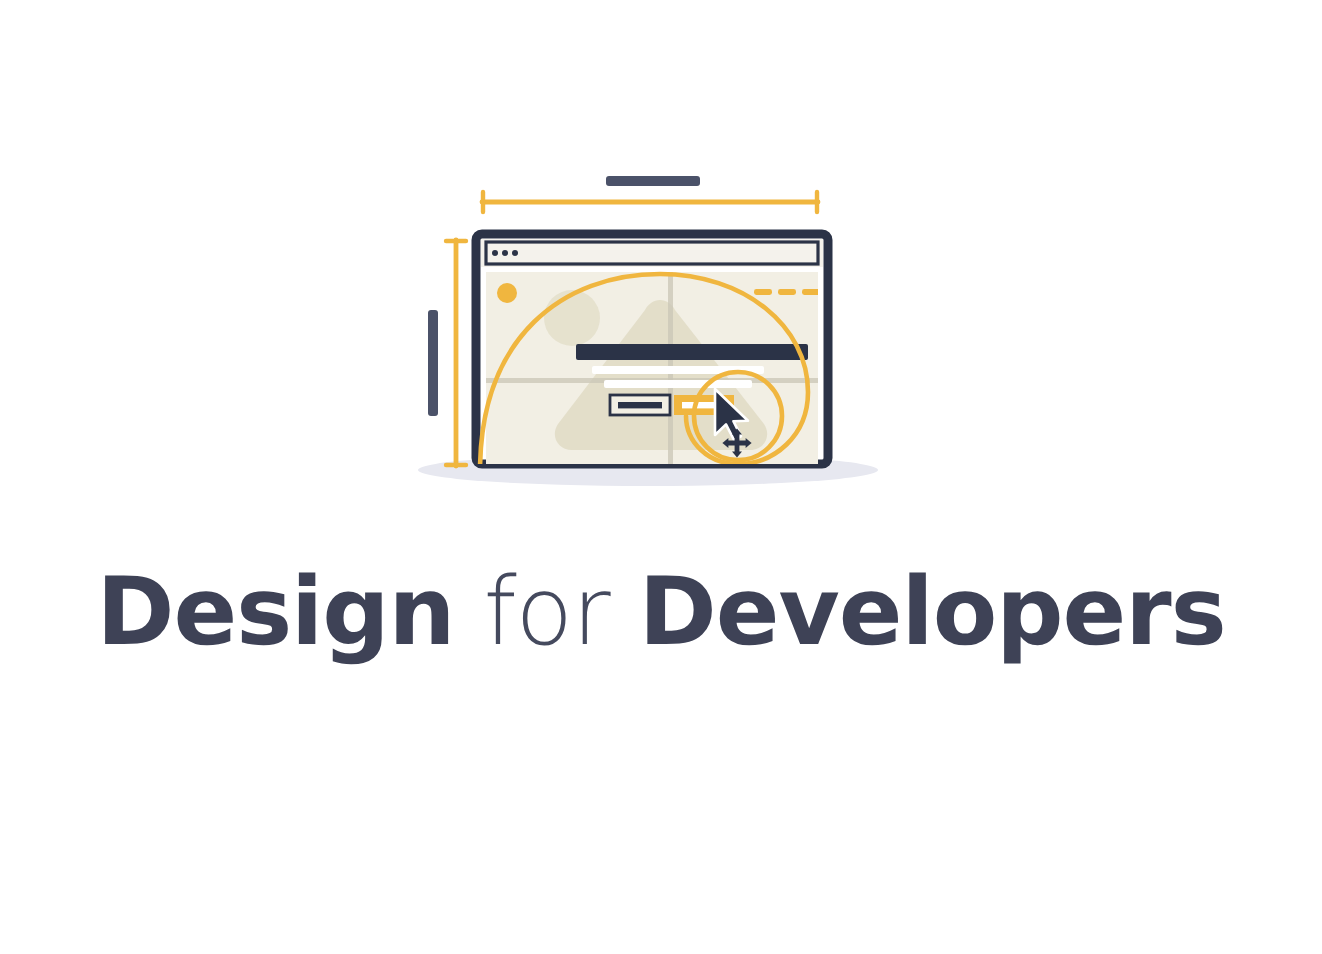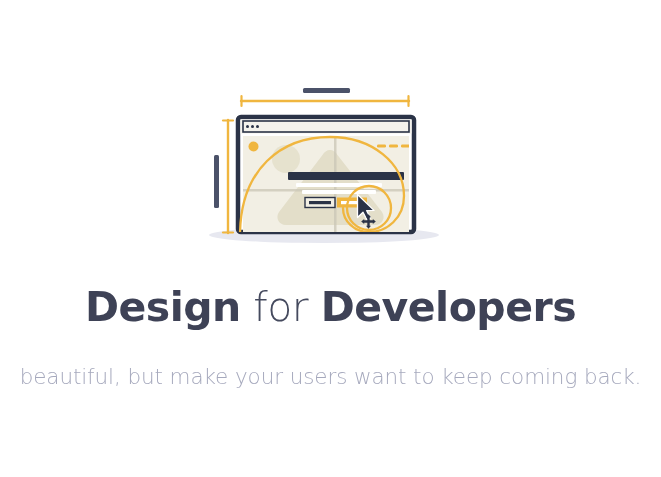--- a/index.html
+++ b/index.html
@@ -39,21 +39,21 @@
     left: 0;
     top: 278px;
     width: 661px;
     text-align: center;
   }
 
   .headline {
     margin: 0;
     padding: 0;
     font-family: "DejaVu Sans", sans-serif;
-    font-size: 41px;
+    font-size: 47px;
     line-height: 58px;
     letter-spacing: -0.5px;
     color: #3e4256;
     font-weight: 400;
     white-space: nowrap;
   }
   .headline .hl-strong {
     font-weight: 700;
   }
   .headline .hl-light {
@@ -198,18 +198,17 @@
 
       </g>
     </svg>
   </div>
 
   <div class="text-block">
 
     <h1 class="headline"><span class="hl-strong">Design</span><span class="hl-space"> </span><span class="hl-light">for</span><span class="hl-space"> </span><span class="hl-strong">Developers</span></h1>
 
     <p class="subhead">
-      <span class="subhead-line">beautiful, but make your users want to keep coming back.</span>
     </p>
 
   </div>
 
 </div>
 
 </body></html>

